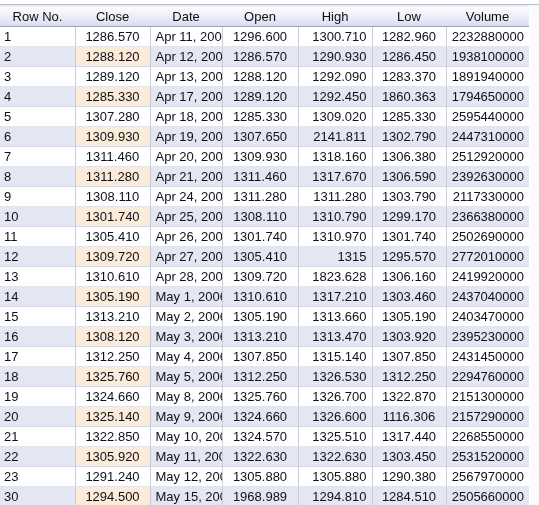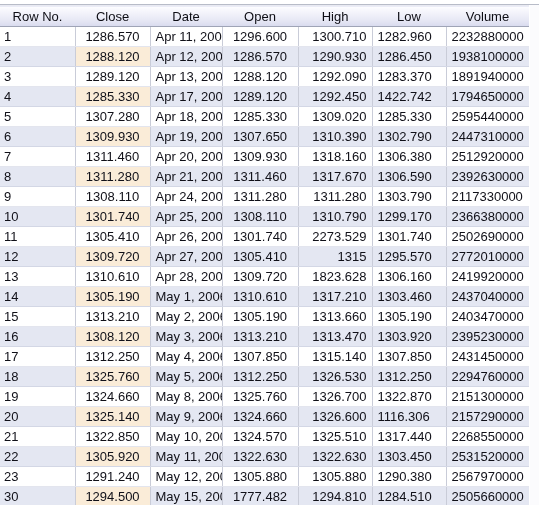--- a/index.html
+++ b/index.html
@@ -99,22 +99,22 @@
   
   tbody tr.alt td.col-close {
     background: #faecd8;
   }
 
   td.col-rowno { text-align: left;  padding-left: 4px; }
   td.col-close { text-align: center; }
   td.col-date  { text-align: center; }
   td.col-open  { text-align: center; }
   td.col-high  { text-align: right; }
-  td.col-low   { }
-  td.col-volume{ text-align: left; }
+  td.col-low   { text-align: center; }
+  td.col-volume{ text-align: right; }
 
   
   col.w-rowno  { width: 75px; }
   col.w-close  { width: 75px; }
   col.w-date   { width: 72px; }
   col.w-open   { width: 76px; }
   col.w-high   { width: 74px; }
   col.w-low    { width: 74px; }
   col.w-volume { width: 83px; }
 </style>
@@ -173,38 +173,38 @@
           <td class="col-high">1292.090</td>
           <td class="col-low">1283.370</td>
           <td class="col-volume">1891940000</td>
         </tr>
         <tr class="alt">
           <td class="col-rowno">4</td>
           <td class="col-close">1285.330</td>
           <td class="col-date">Apr 17, 2006</td>
           <td class="col-open">1289.120</td>
           <td class="col-high">1292.450</td>
-          <td class="col-low">1422.742</td>
+          <td class="col-low">1860.363</td>
           <td class="col-volume">1794650000</td>
         </tr>
         <tr>
           <td class="col-rowno">5</td>
           <td class="col-close">1307.280</td>
           <td class="col-date">Apr 18, 2006</td>
           <td class="col-open">1285.330</td>
           <td class="col-high">1309.020</td>
           <td class="col-low">1285.330</td>
           <td class="col-volume">2595440000</td>
         </tr>
         <tr class="alt">
           <td class="col-rowno">6</td>
           <td class="col-close">1309.930</td>
           <td class="col-date">Apr 19, 2006</td>
           <td class="col-open">1307.650</td>
-          <td class="col-high">1310.390</td>
+          <td class="col-high">2141.811</td>
           <td class="col-low">1302.790</td>
           <td class="col-volume">2447310000</td>
         </tr>
         <tr>
           <td class="col-rowno">7</td>
           <td class="col-close">1311.460</td>
           <td class="col-date">Apr 20, 2006</td>
           <td class="col-open">1309.930</td>
           <td class="col-high">1318.160</td>
           <td class="col-low">1306.380</td>
@@ -235,21 +235,21 @@
           <td class="col-open">1308.110</td>
           <td class="col-high">1310.790</td>
           <td class="col-low">1299.170</td>
           <td class="col-volume">2366380000</td>
         </tr>
         <tr>
           <td class="col-rowno">11</td>
           <td class="col-close">1305.410</td>
           <td class="col-date">Apr 26, 2006</td>
           <td class="col-open">1301.740</td>
-          <td class="col-high">2273.529</td>
+          <td class="col-high">1310.970</td>
           <td class="col-low">1301.740</td>
           <td class="col-volume">2502690000</td>
         </tr>
         <tr class="alt">
           <td class="col-rowno">12</td>
           <td class="col-close">1309.720</td>
           <td class="col-date">Apr 27, 2006</td>
           <td class="col-open">1305.410</td>
           <td class="col-high">1315</td>
           <td class="col-low">1295.570</td>
@@ -351,21 +351,21 @@
           <td class="col-date">May 12, 2006</td>
           <td class="col-open">1305.880</td>
           <td class="col-high">1305.880</td>
           <td class="col-low">1290.380</td>
           <td class="col-volume">2567970000</td>
         </tr>
         <tr class="alt">
           <td class="col-rowno">30</td>
           <td class="col-close">1294.500</td>
           <td class="col-date">May 15, 2006</td>
-          <td class="col-open">1777.482</td>
+          <td class="col-open">1968.989</td>
           <td class="col-high">1294.810</td>
           <td class="col-low">1284.510</td>
           <td class="col-volume">2505660000</td>
         </tr>
       </tbody>
   </table>
 
   <div class="right-strip"></div>
 
 </div>

